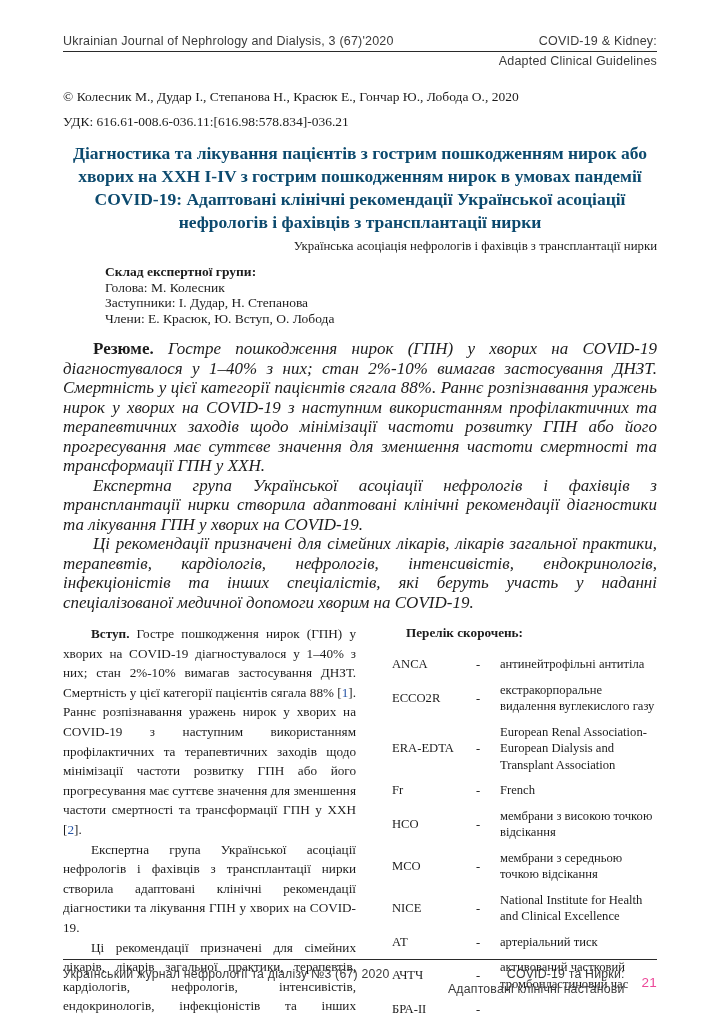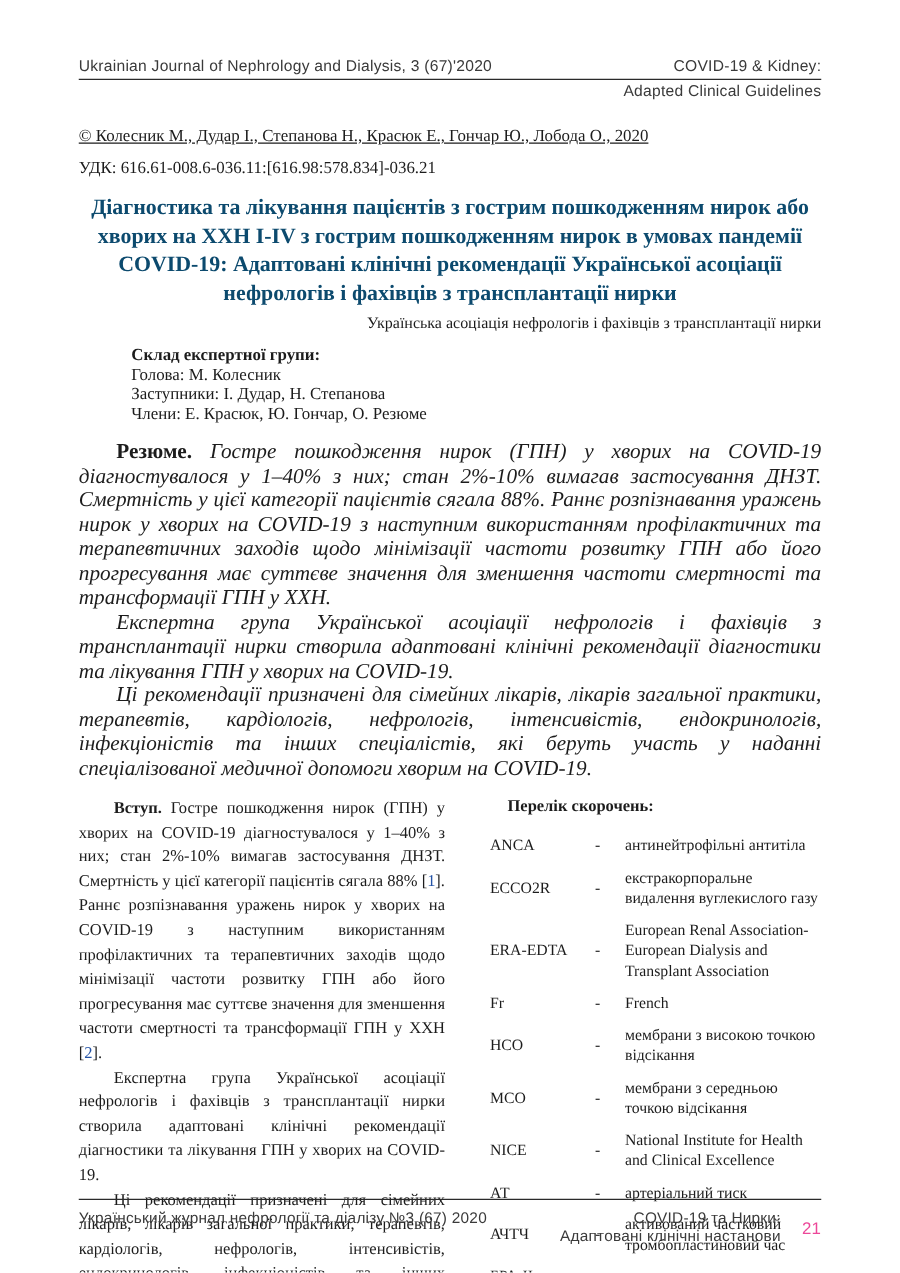--- a/index.html
+++ b/index.html
@@ -4,34 +4,34 @@
 <style>
   * { margin: 0; padding: 0; box-sizing: border-box; }
   html, body { background: #ffffff; }
   body {
     width: 720px; height: 1018px;
     font-family: "Liberation Serif", "DejaVu Serif", serif;
     color: #1c1c1c;
     position: relative;
     overflow: hidden;
   }
-  .page { width: 720px; height: 1018px; padding: 12px 63px; position: relative; }
+  .page { width: 720px; height: 1018px; padding: 0 63px; position: relative; }
 
   
   .runhead, .runfoot { font-family: "Liberation Sans", "DejaVu Sans", sans-serif; color: #3a3a3a; }
 
   .header { padding-top: 34px; }
   .header-row {
     display: flex; justify-content: space-between; align-items: flex-end;
     border-bottom: 1.5px solid #2a2a2a; padding-bottom: 3px;
     font-size: 12.5px; letter-spacing: 0.2px;
   }
   .header-sub { text-align: right; font-size: 12.5px; letter-spacing: 0.2px; margin-top: 2px; }
 
-  .copyright { margin-top: 21px; font-size: 13.5px; text-decoration: underline; }
+  .copyright { margin-top: 21px; font-size: 13.5px; }
   .udc { margin-top: 9px; font-size: 13.5px; }
 
   .title {
     margin-top: 12px; text-align: center;
     font-size: 17.5px; font-weight: bold; line-height: 23px;
     color: #0c4a6e;
   }
   .subtitle { margin-top: 5px; text-align: right; font-size: 12.8px; }
 
   .expert-group { margin-top: 10px; margin-left: 42px; font-size: 13.5px; line-height: 15.5px; }
@@ -80,21 +80,21 @@
   <div class="copyright">© Колесник М., Дудар І., Степанова Н., Красюк Е., Гончар Ю., Лобода О., 2020</div>
   <div class="udc">УДК: 616.61-008.6-036.11:[616.98:578.834]-036.21</div>
 
   <h1 class="title">Діагностика та лікування пацієнтів з гострим пошкодженням нирок або хворих на ХХН І-IV з гострим пошкодженням нирок в умовах пандемії COVID-19: Адаптовані клінічні рекомендації Української асоціації нефрологів і фахівців з трансплантації нирки</h1>
   <div class="subtitle">Українська асоціація нефрологів і фахівців з трансплантації нирки</div>
 
   <div class="expert-group">
     <div class="eg-heading">Склад експертної групи:</div>
     <div>Голова: М. Колесник</div>
     <div>Заступники: І. Дудар, Н. Степанова</div>
-    <div>Члени: Е. Красюк, Ю. Гончар, О. Резюме</div>
+    <div>Члени: Е. Красюк, Ю. Вступ, О. Лобода</div>
   </div>
 
   <div class="abstract">
     <p><span class="b-upright">Резюме.</span><span> Гостре пошкодження нирок (ГПН) у хворих на COVID-19 діагностувалося у 1–40% з них; стан 2%-10% вимагав застосування ДНЗТ. Смертність у цієї категорії пацієнтів сягала 88%. Раннє розпізнавання уражень нирок у хворих на COVID-19 з наступним використанням профілактичних та терапевтичних заходів щодо мінімізації частоти розвитку ГПН або його прогресування має суттєве значення для зменшення частоти смертності та трансформації ГПН у ХХН.</span></p>
     <p>Експертна група Української асоціації нефрологів і фахівців з трансплантації нирки створила адаптовані клінічні рекомендації діагностики та лікування ГПН у хворих на COVID-19.</p>
     <p>Ці рекомендації призначені для сімейних лікарів, лікарів загальної практики, терапевтів, кардіологів, нефрологів, інтенсивістів, ендокринологів, інфекціоністів та інших спеціалістів, які беруть участь у наданні спеціалізованої медичної допомоги хворим на COVID-19.</p>
   </div>
 
   <div class="columns">
 

